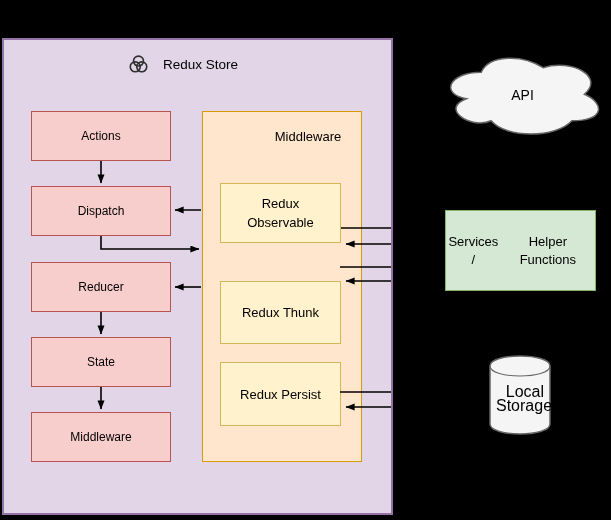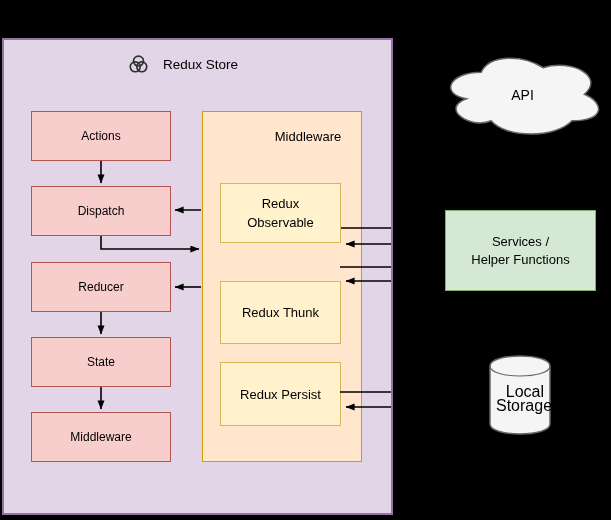--- a/index.html
+++ b/index.html
@@ -72,21 +72,21 @@
   .api-label{
     position:absolute;left:440px;top:50px;width:165px;height:89px;
     display:flex;align-items:center;justify-content:center;
     font-size:14px;
   }
   .services{
     position:absolute;left:445px;top:210px;width:151px;height:81px;
     background:var(--services_fill);
     border:1.5px solid var(--services_stroke);
     box-sizing:border-box;
-    display:flex;flex-direction:column;align-items:center;justify-content:center;
+    display:flex;flex-direction:row;align-items:center;justify-content:center;
     font-size:13px;line-height:18px;text-align:center;
   }
   .cylinder-wrap{position:absolute;left:489px;top:355px;width:62px;height:80px;}
   .cyl-body{fill:var(--shape_fill);stroke:var(--shape_stroke);stroke-width:1.5;}
   .cyl-arc{fill:none;stroke:var(--shape_stroke);stroke-width:1.2;}
   .storage-label{
     position:absolute;left:496px;top:385px;width:48px;
     text-align:right;font-size:16px;line-height:14px;
   }
   

